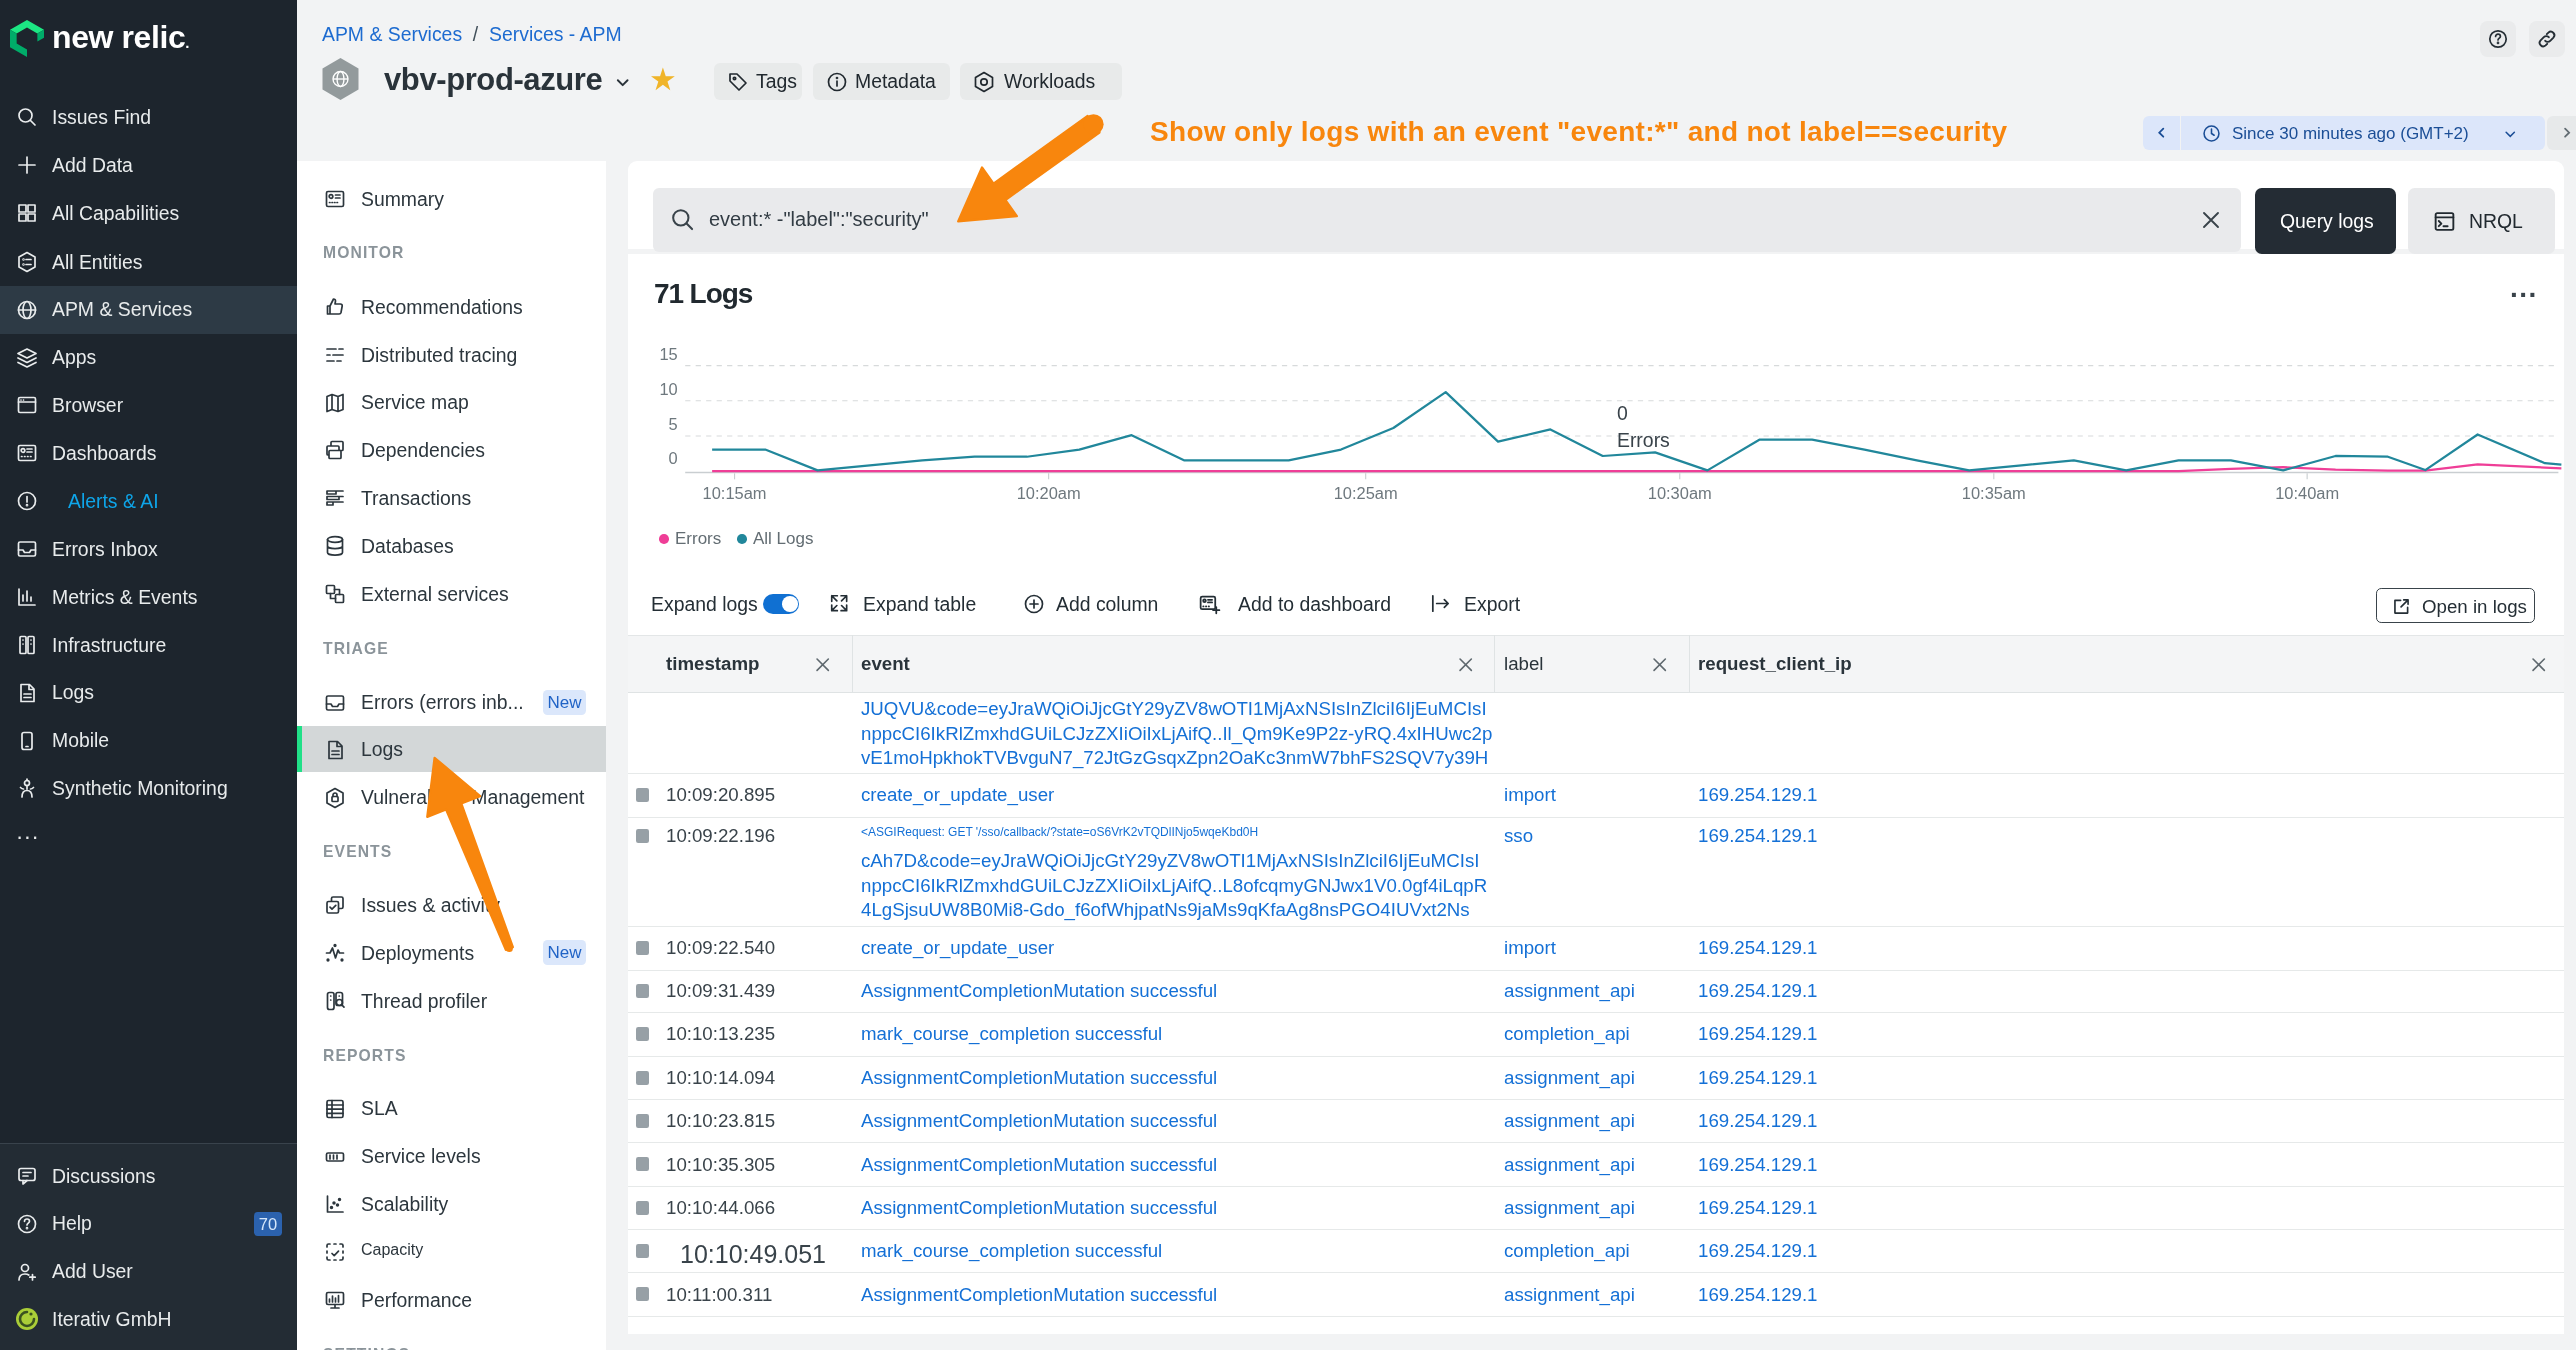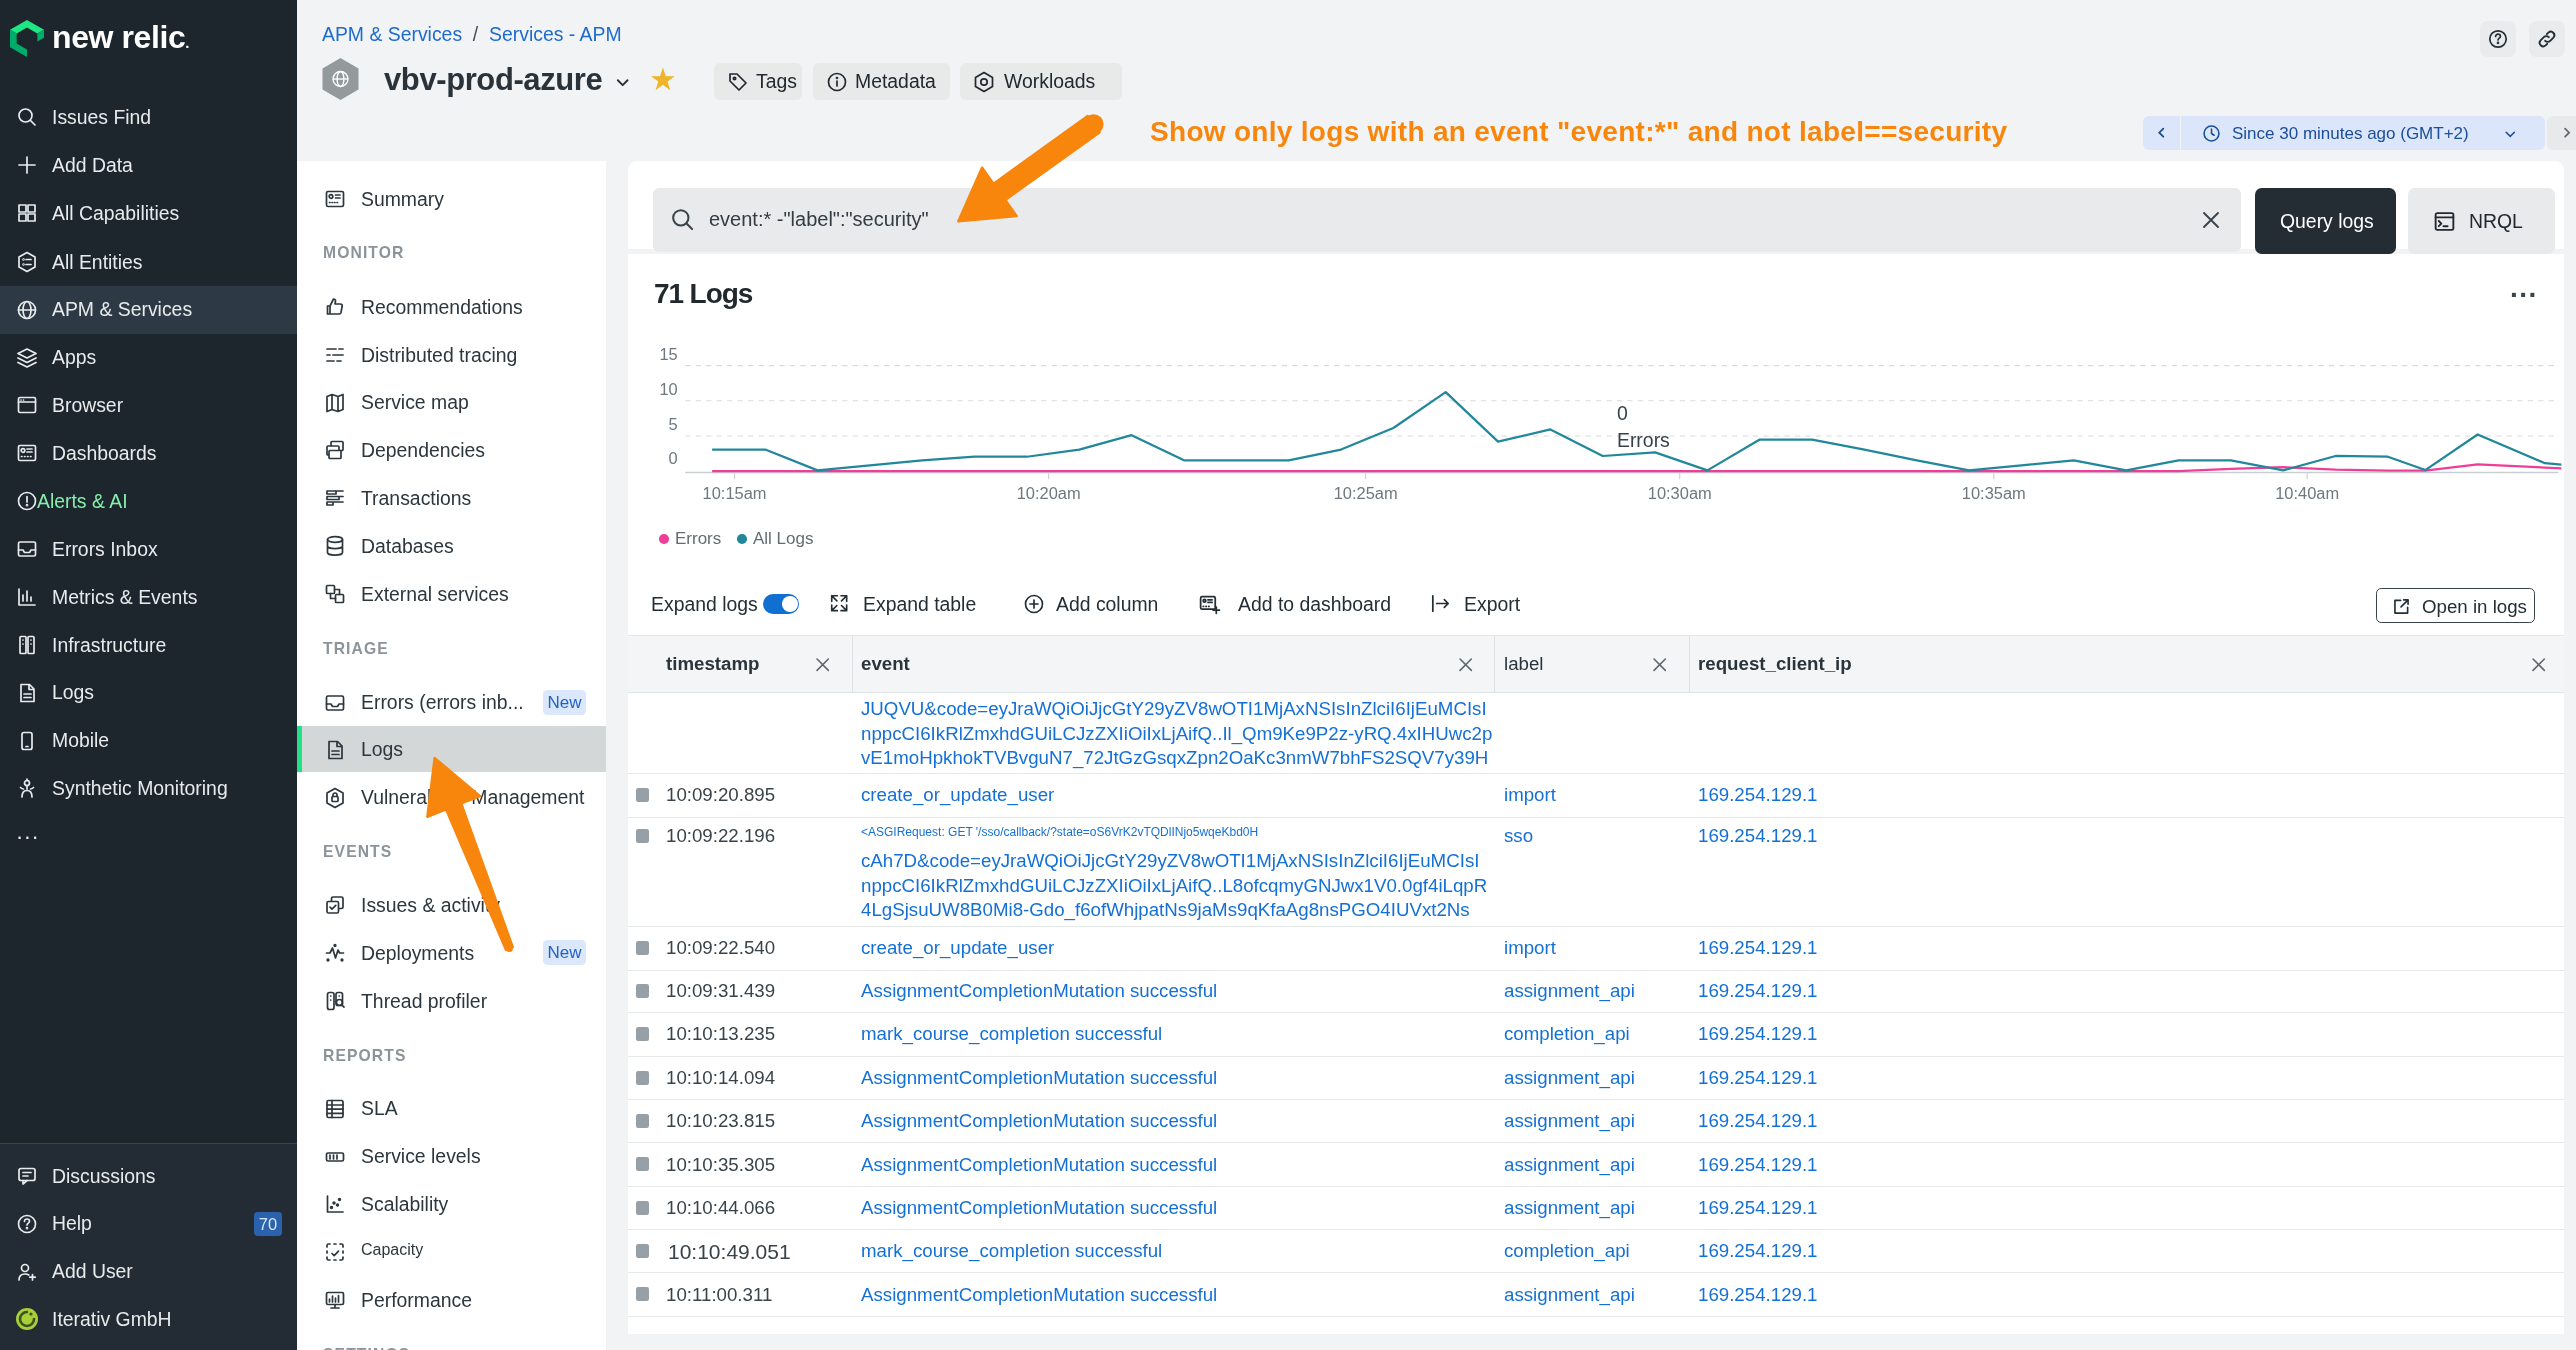--- a/index.html
+++ b/index.html
@@ -77,21 +77,21 @@
       </svg>
     </div>
     <div class="t" style="left:52px;top:442px;font-size:19.4px;color:#e8ebec">Dashboards</div>
     <div class="ab" style="left:15px;top:489px;width:24px;height:24px">
       <svg viewBox="0 0 24 24" width="24" height="24" style="fill:none;stroke:#e9eced;stroke-width:1.7;stroke-linecap:round;stroke-linejoin:round">
         <circle cx="12" cy="12" r="8.5"></circle>
         <path d="M12 7.5 V13"></path>
         <circle cx="12" cy="16.2" r="0.5"></circle>
       </svg>
     </div>
-    <div class="t" style="left:37px;top:490px;font-size:19.4px;color:#86efac">Alerts &amp; AI</div>
+    <div class="t" style="left:68px;top:490px;font-size:19.4px;color:#0ea5e9">Alerts &amp; AI</div>
     <div class="ab" style="left:15px;top:537px;width:24px;height:24px">
       <svg viewBox="0 0 24 24" width="24" height="24" style="fill:none;stroke:#e9eced;stroke-width:1.7;stroke-linecap:round;stroke-linejoin:round">
         <rect x="3.5" y="5" width="17" height="14" rx="1.5"></rect>
         <path d="M3.5 13 H8 L9.5 15.5 H14.5 L16 13 H20.5"></path>
       </svg>
     </div>
     <div class="t" style="left:52px;top:538px;font-size:19.4px;color:#e8ebec">Errors Inbox</div>
     <div class="ab" style="left:15px;top:585px;width:24px;height:24px">
       <svg viewBox="0 0 24 24" width="24" height="24" style="fill:none;stroke:#e9eced;stroke-width:1.7;stroke-linecap:round;stroke-linejoin:round">
         <path d="M4 4 V20 H20"></path>
@@ -559,21 +559,21 @@
     <div class="t" style="left:38px;top:993px;font-size:18.7px;color:#39434a">10:10:35.305</div>
     <div class="t" style="left:233px;top:993px;font-size:18.7px;color:#1470d6">AssignmentCompletionMutation successful</div>
     <div class="t" style="left:876px;top:993px;font-size:18.7px;color:#1470d6">assignment_api</div>
     <div class="t" style="left:1070px;top:993px;font-size:18.7px;color:#1470d6">169.254.129.1</div>
     <div class="ab" style="left:7.5px;top:1040px;width:13.5px;height:13.5px;background:#97a0a6;border-radius:2.2px"></div>
     <div class="t" style="left:38px;top:1036px;font-size:18.7px;color:#39434a">10:10:44.066</div>
     <div class="t" style="left:233px;top:1036px;font-size:18.7px;color:#1470d6">AssignmentCompletionMutation successful</div>
     <div class="t" style="left:876px;top:1036px;font-size:18.7px;color:#1470d6">assignment_api</div>
     <div class="t" style="left:1070px;top:1036px;font-size:18.7px;color:#1470d6">169.254.129.1</div>
     <div class="ab" style="left:7.5px;top:1083px;width:13.5px;height:13.5px;background:#97a0a6;border-radius:2.2px"></div>
-    <div class="t" style="left:40px;top:1079px;font-size:21px;color:#39434a">10:10:49.051</div>
+    <div class="t" style="left:52px;top:1079px;font-size:25px;color:#39434a">10:10:49.051</div>
     <div class="t" style="left:233px;top:1079px;font-size:18.7px;color:#1470d6">mark_course_completion successful</div>
     <div class="t" style="left:876px;top:1079px;font-size:18.7px;color:#1470d6">completion_api</div>
     <div class="t" style="left:1070px;top:1079px;font-size:18.7px;color:#1470d6">169.254.129.1</div>
     <div class="ab" style="left:7.5px;top:1126px;width:13.5px;height:13.5px;background:#97a0a6;border-radius:2.2px"></div>
     <div class="t" style="left:38px;top:1123px;font-size:18.7px;color:#39434a">10:11:00.311</div>
     <div class="t" style="left:233px;top:1123px;font-size:18.7px;color:#1470d6">AssignmentCompletionMutation successful</div>
     <div class="t" style="left:876px;top:1123px;font-size:18.7px;color:#1470d6">assignment_api</div>
     <div class="t" style="left:1070px;top:1123px;font-size:18.7px;color:#1470d6">169.254.129.1</div>
   </div>
 

